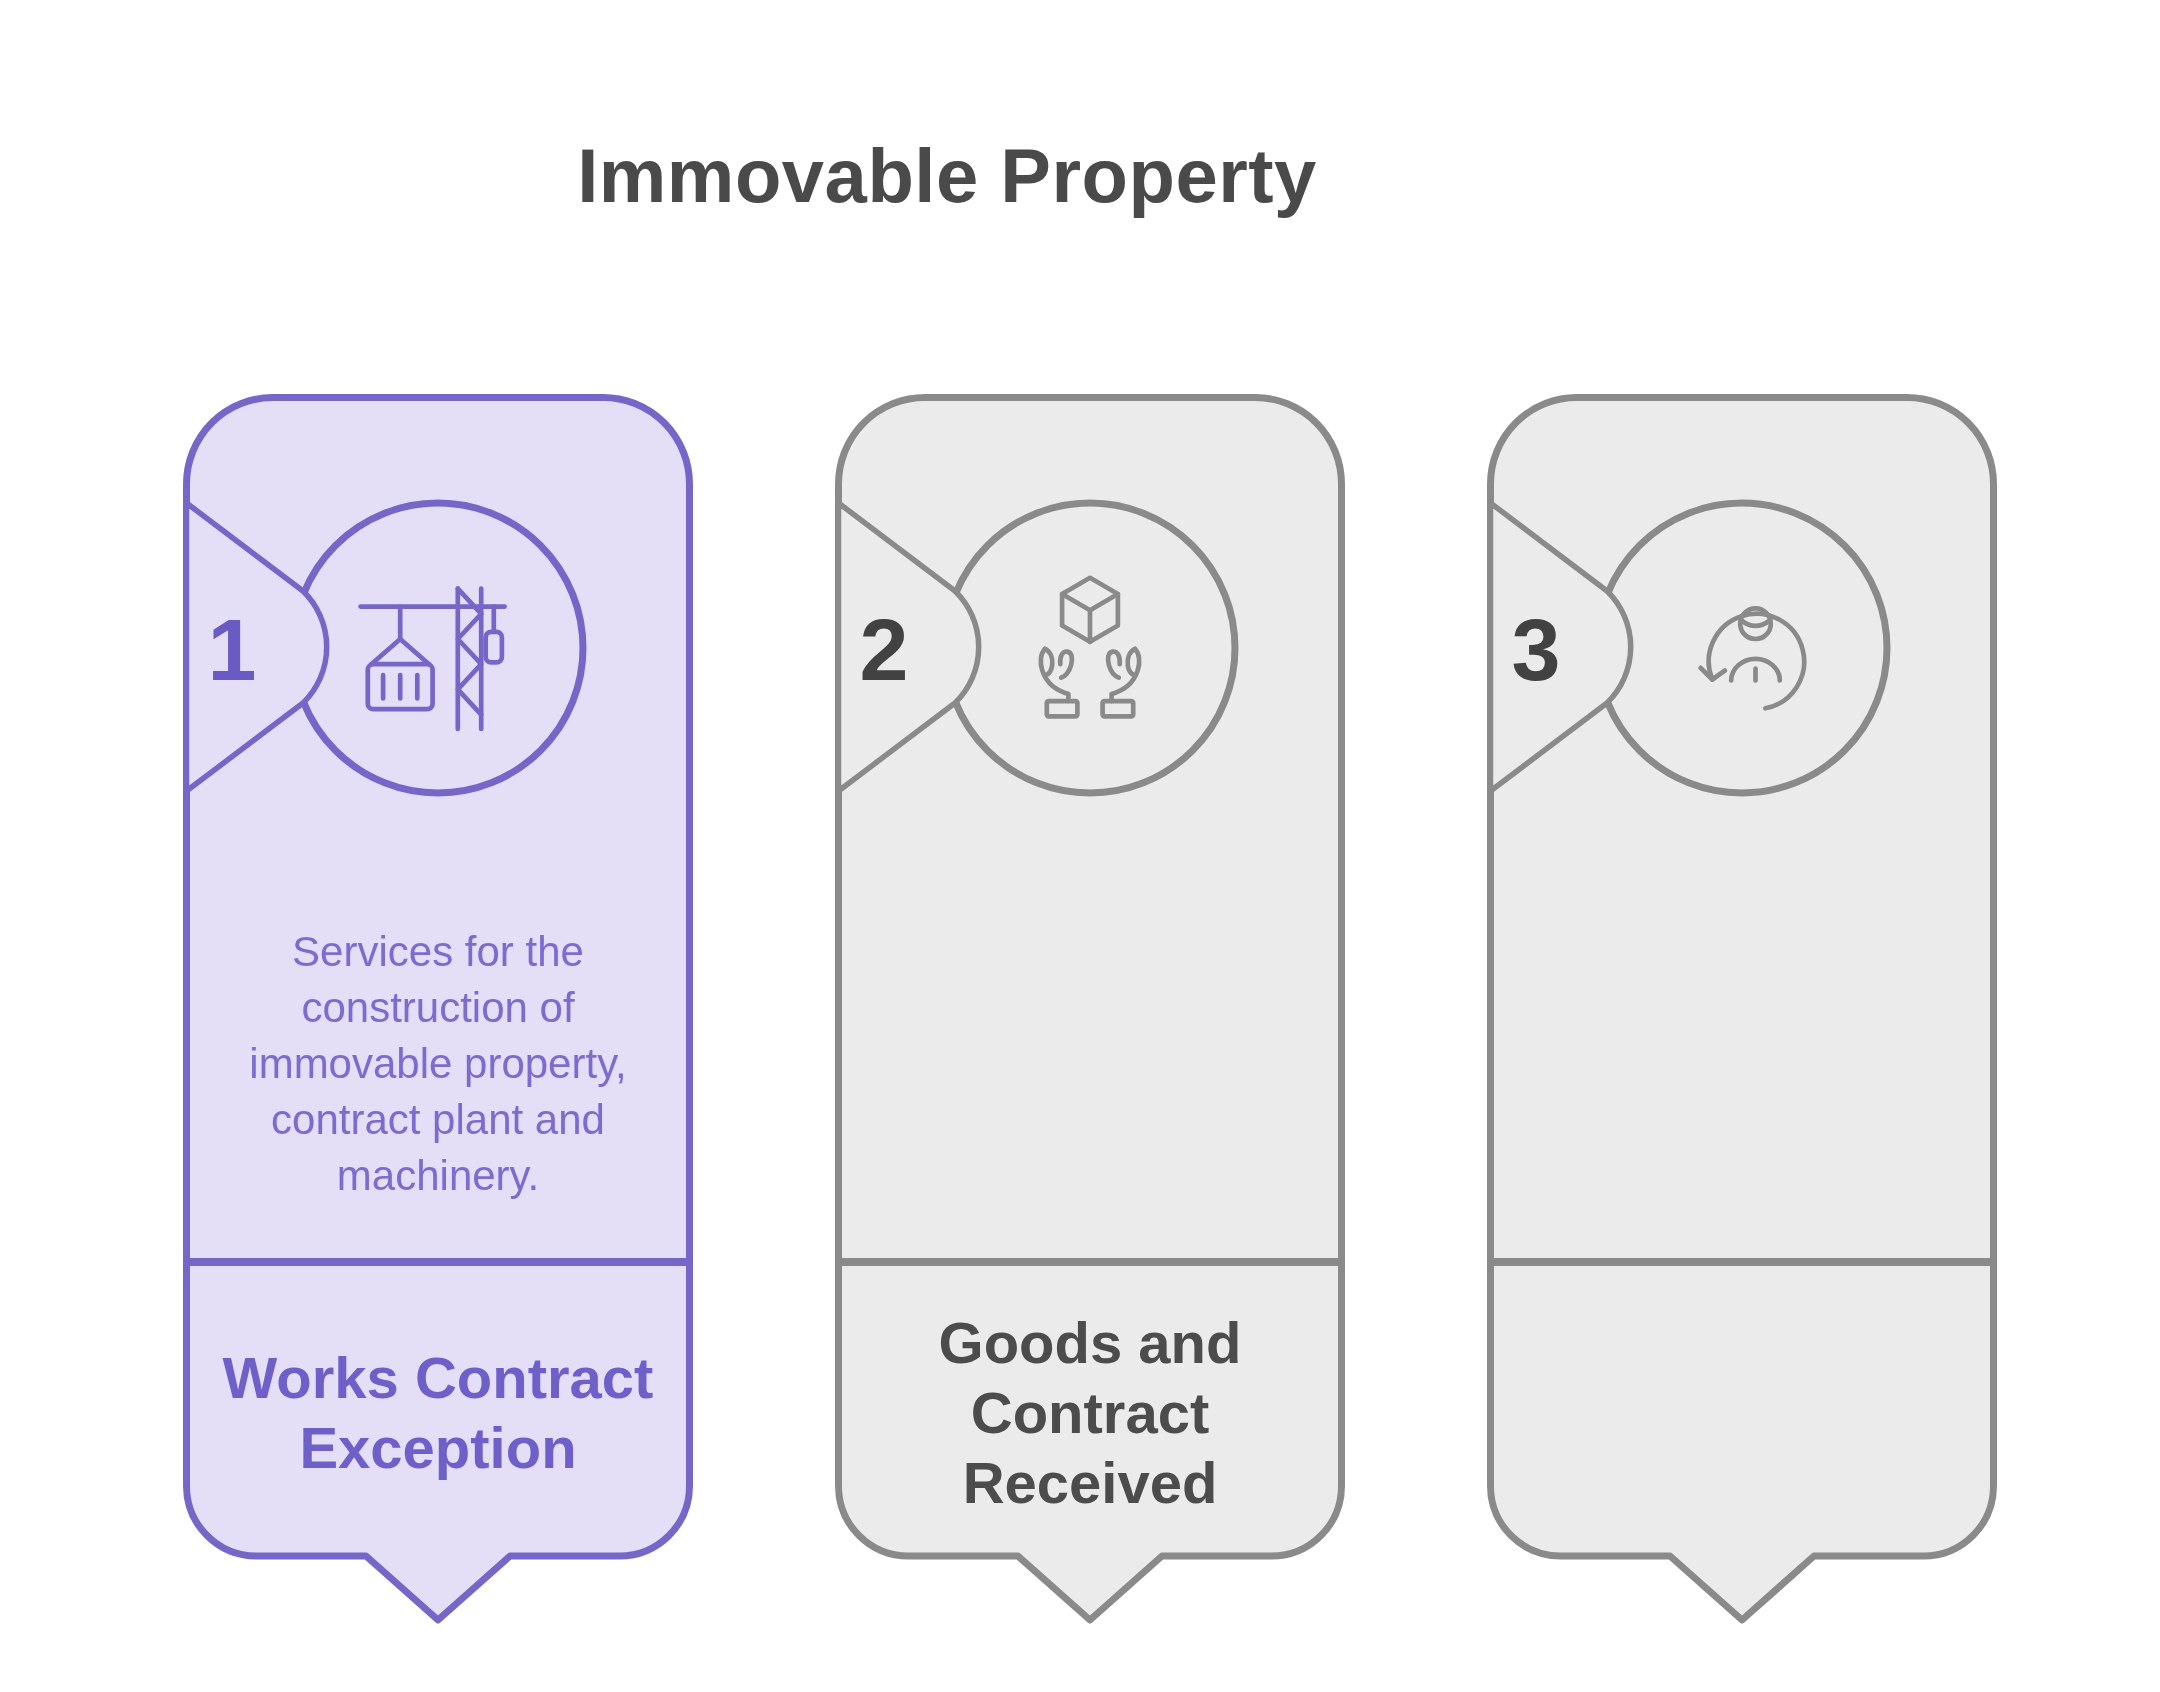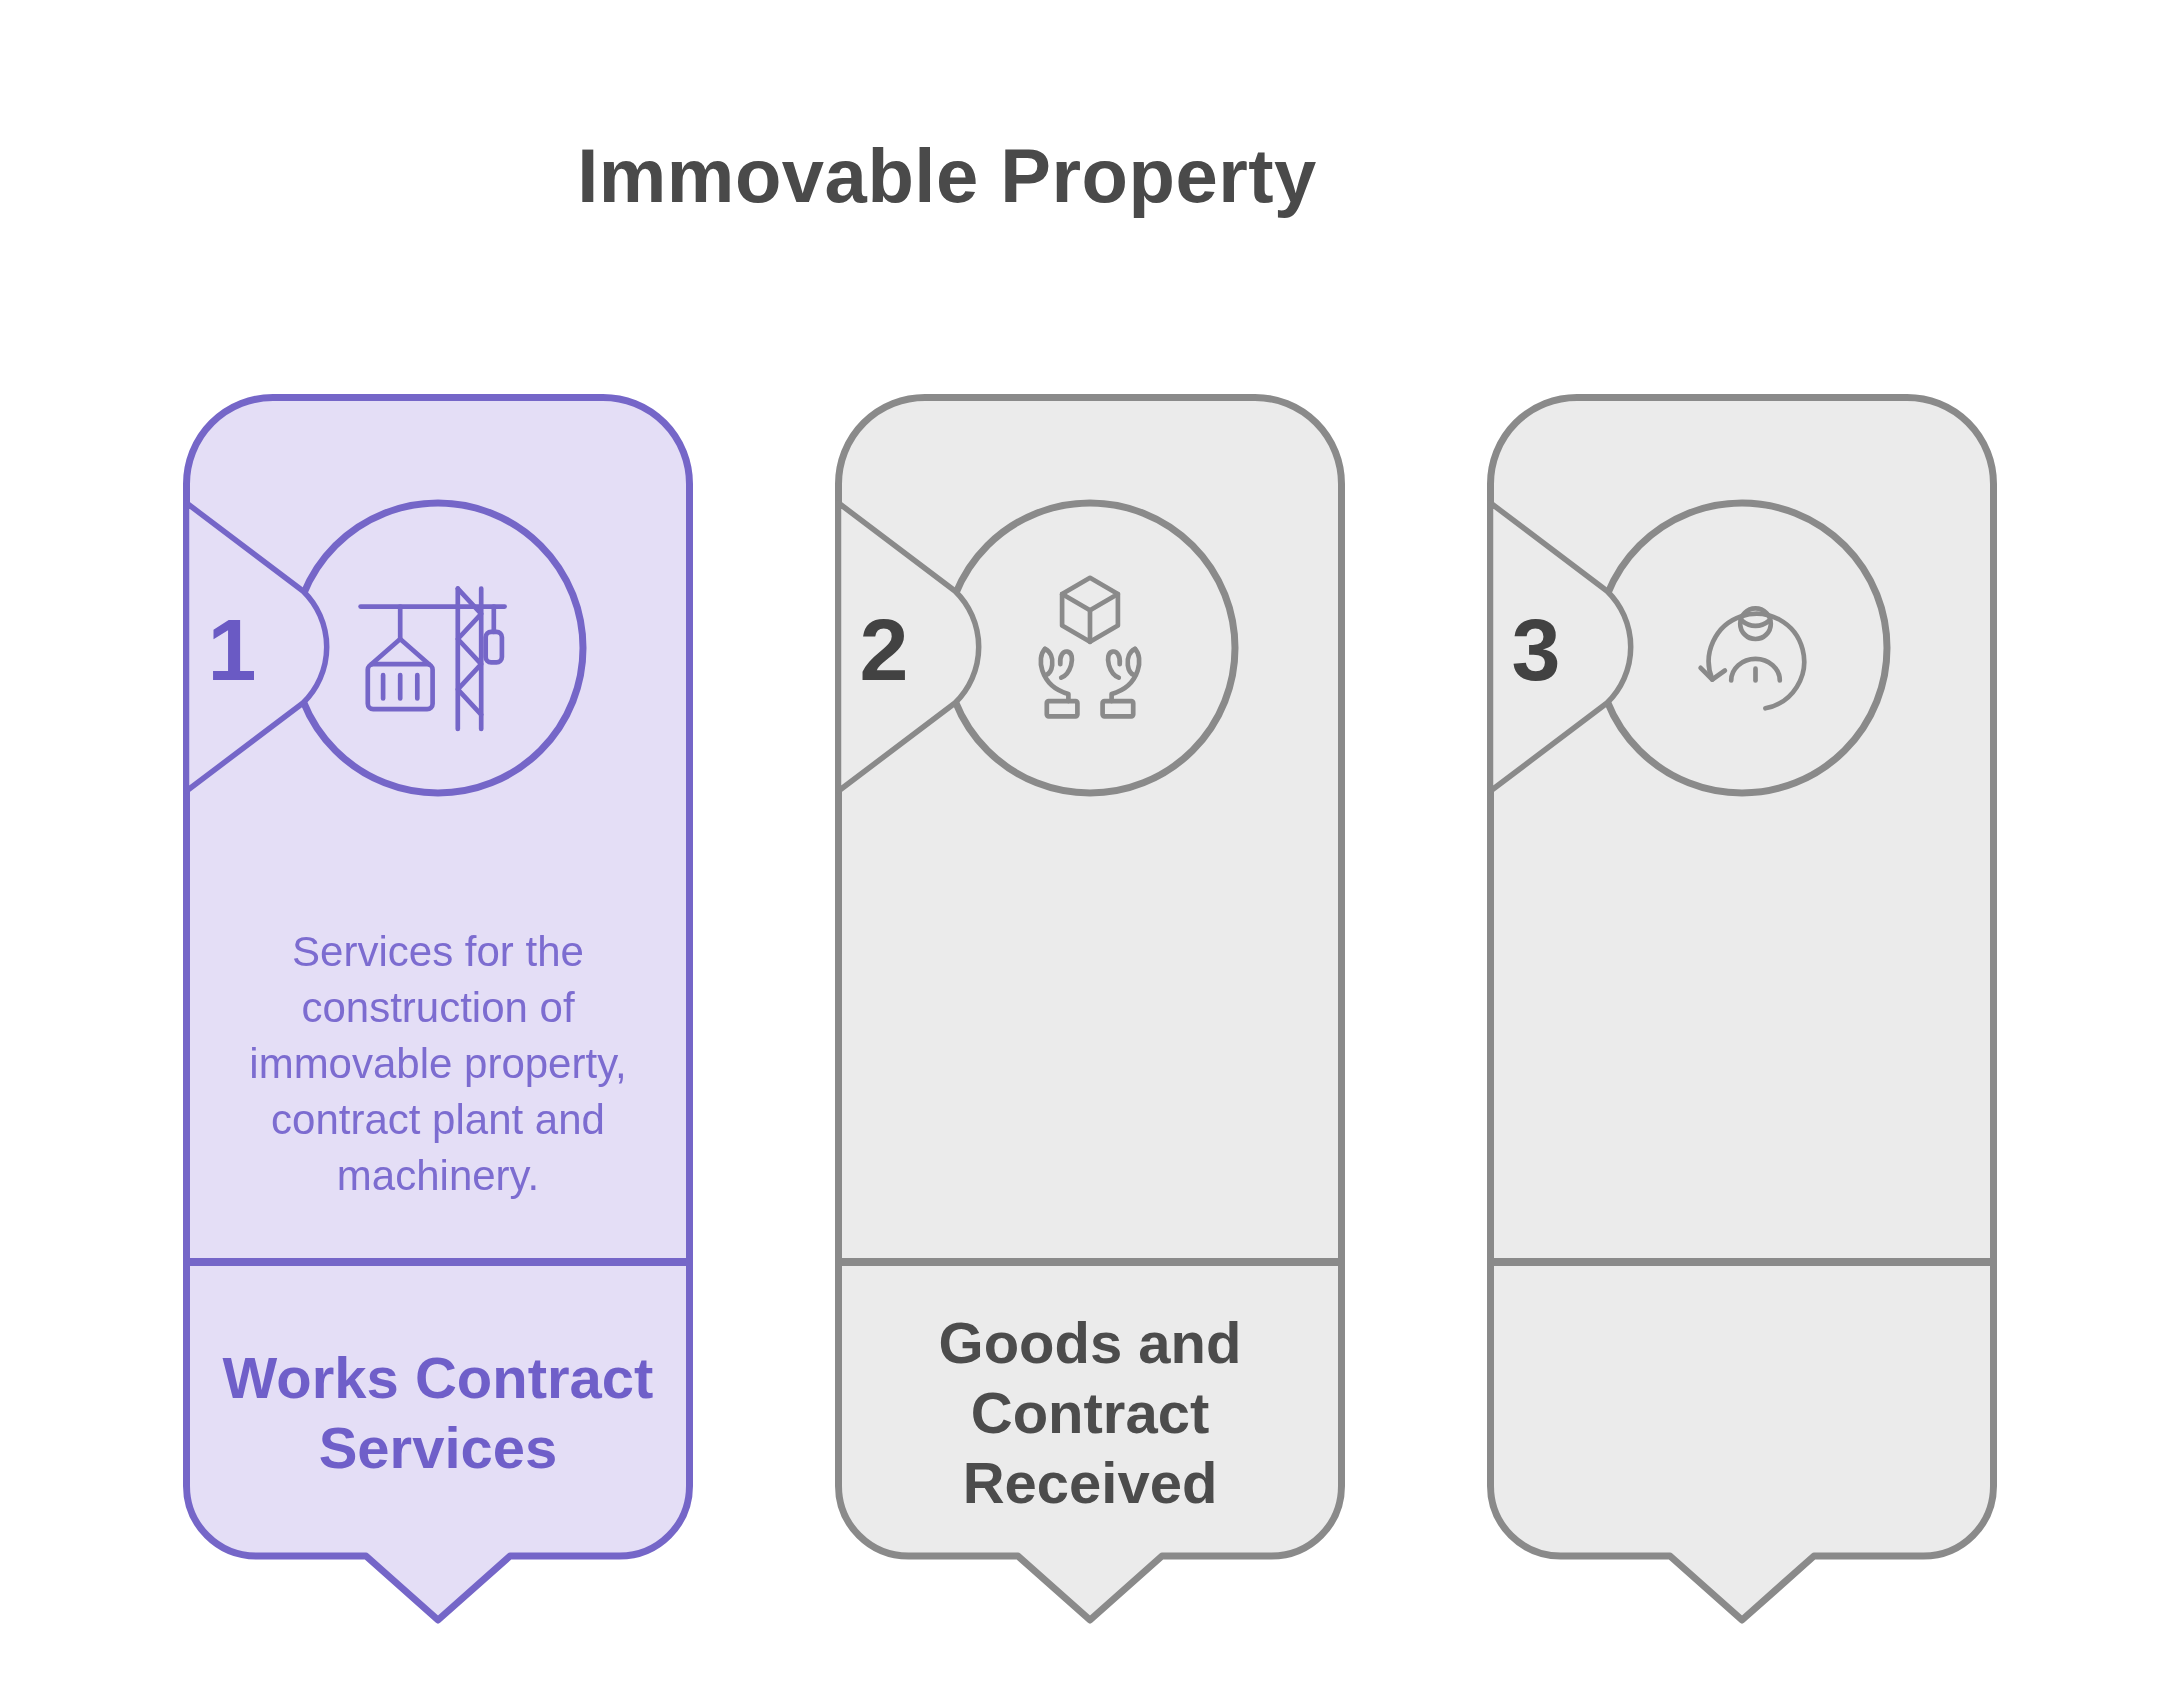--- a/index.html
+++ b/index.html
@@ -84,21 +84,21 @@
         <rect x="11" y="59" width="36" height="25" rx="3"></rect>
         <path d="M19.5 65 V78 M29 65 V78 M38.5 65 V78"></path>
         <path d="M61 17 V95 M74 17 V95"></path>
         <path d="M61 17 L74 31 L61 45 L74 59 L61 73 L74 87"></path>
         <path d="M81 27 V41"></path>
         <rect x="76.5" y="41" width="9" height="17" rx="3"></rect>
       </g>
     </svg>
     <div class="num">1</div>
     <div class="desc">Services for the construction of immovable property, contract plant and machinery.</div>
-    <div class="card-title">Works Contract Services</div>
+    <div class="card-title">Works Contract Exception</div>
   </div>
 
   <div class="card card-2" style="--border: #8a8a8a; --fill: #ebebeb; --number-color: #424242; --text-color: #575757; --title-color: #4c4c4c;">
     <svg class="card-art" viewBox="0 0 510 1233">
       <path class="shape" d="M90 3.5 H420 A86.5 86.5 0 0 1 506.5 90 V1092 A70 70 0 0 1 436.5 1162 H327 L255 1226 L183 1162 H73.5 A70 70 0 0 1 3.5 1092 V90 A86.5 86.5 0 0 1 90 3.5 Z"></path>
       <circle class="ring" cx="255" cy="254" r="145"></circle>
       <path class="notch" d="M3.5 109 L120 197 A78 78 0 0 1 120 309 L3.5 397 Z"></path>
       <path class="sep" d="M3.5 868 H506.5"></path>
       <g class="ic" transform="translate(165,164) scale(1.8)">
         <path d="M50 11 L65.5 20 L50 29 L34.5 20 Z"></path>

